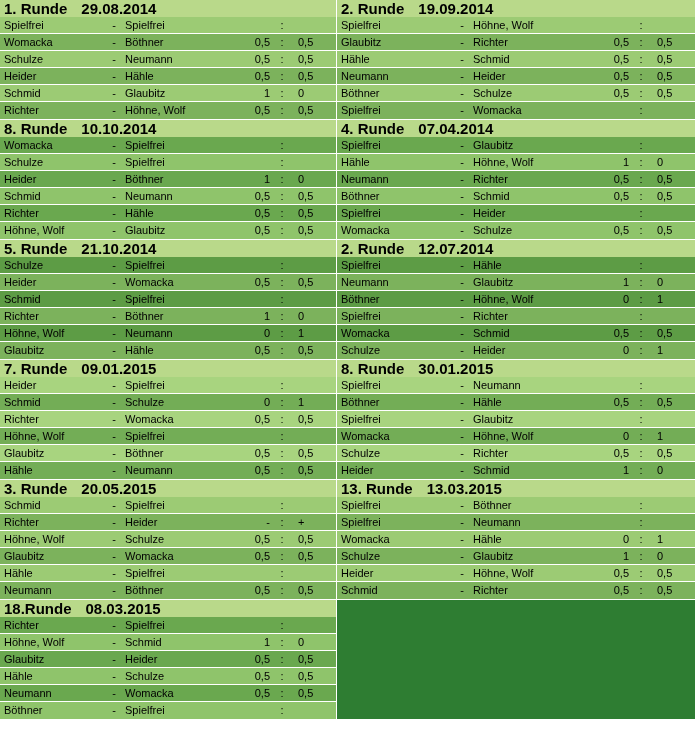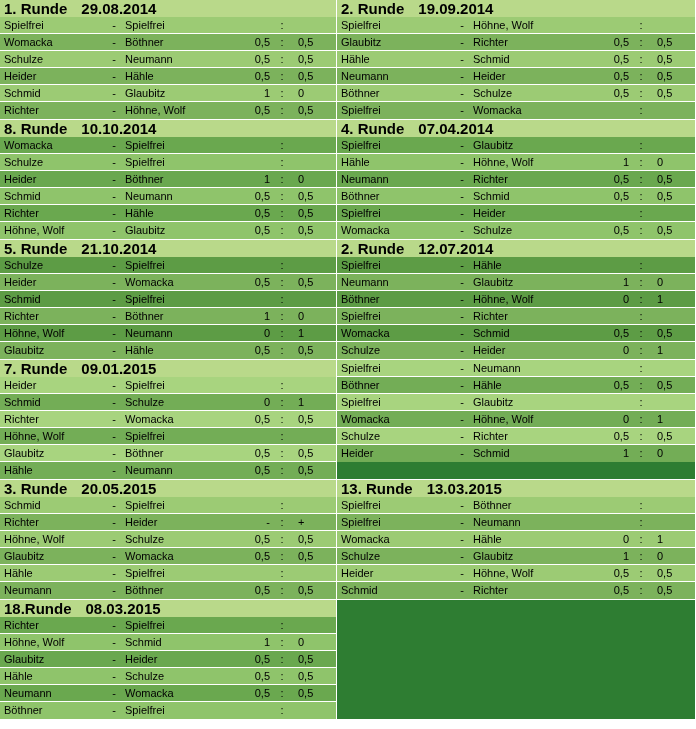--- a/index.html
+++ b/index.html
@@ -438,20 +438,21 @@
         <div class="pair sh6">
           <div class="white">Hähle</div>
           <div class="dash">-</div>
           <div class="black">Neumann</div>
           <div class="sw">0,5</div>
           <div class="colon">:</div>
           <div class="sb">0,5</div>
         </div>
       </div>
       <div class="round">
+        <div class="round-header"><span>8. Runde</span><span class="rdate">30.01.2015</span></div>
         <div class="pair sh5">
           <div class="white">Spielfrei</div>
           <div class="dash">-</div>
           <div class="black">Neumann</div>
           <div class="sw"></div>
           <div class="colon">:</div>
           <div class="sb"></div>
         </div>
         <div class="pair sh6">
           <div class="white">Böthner</div>

